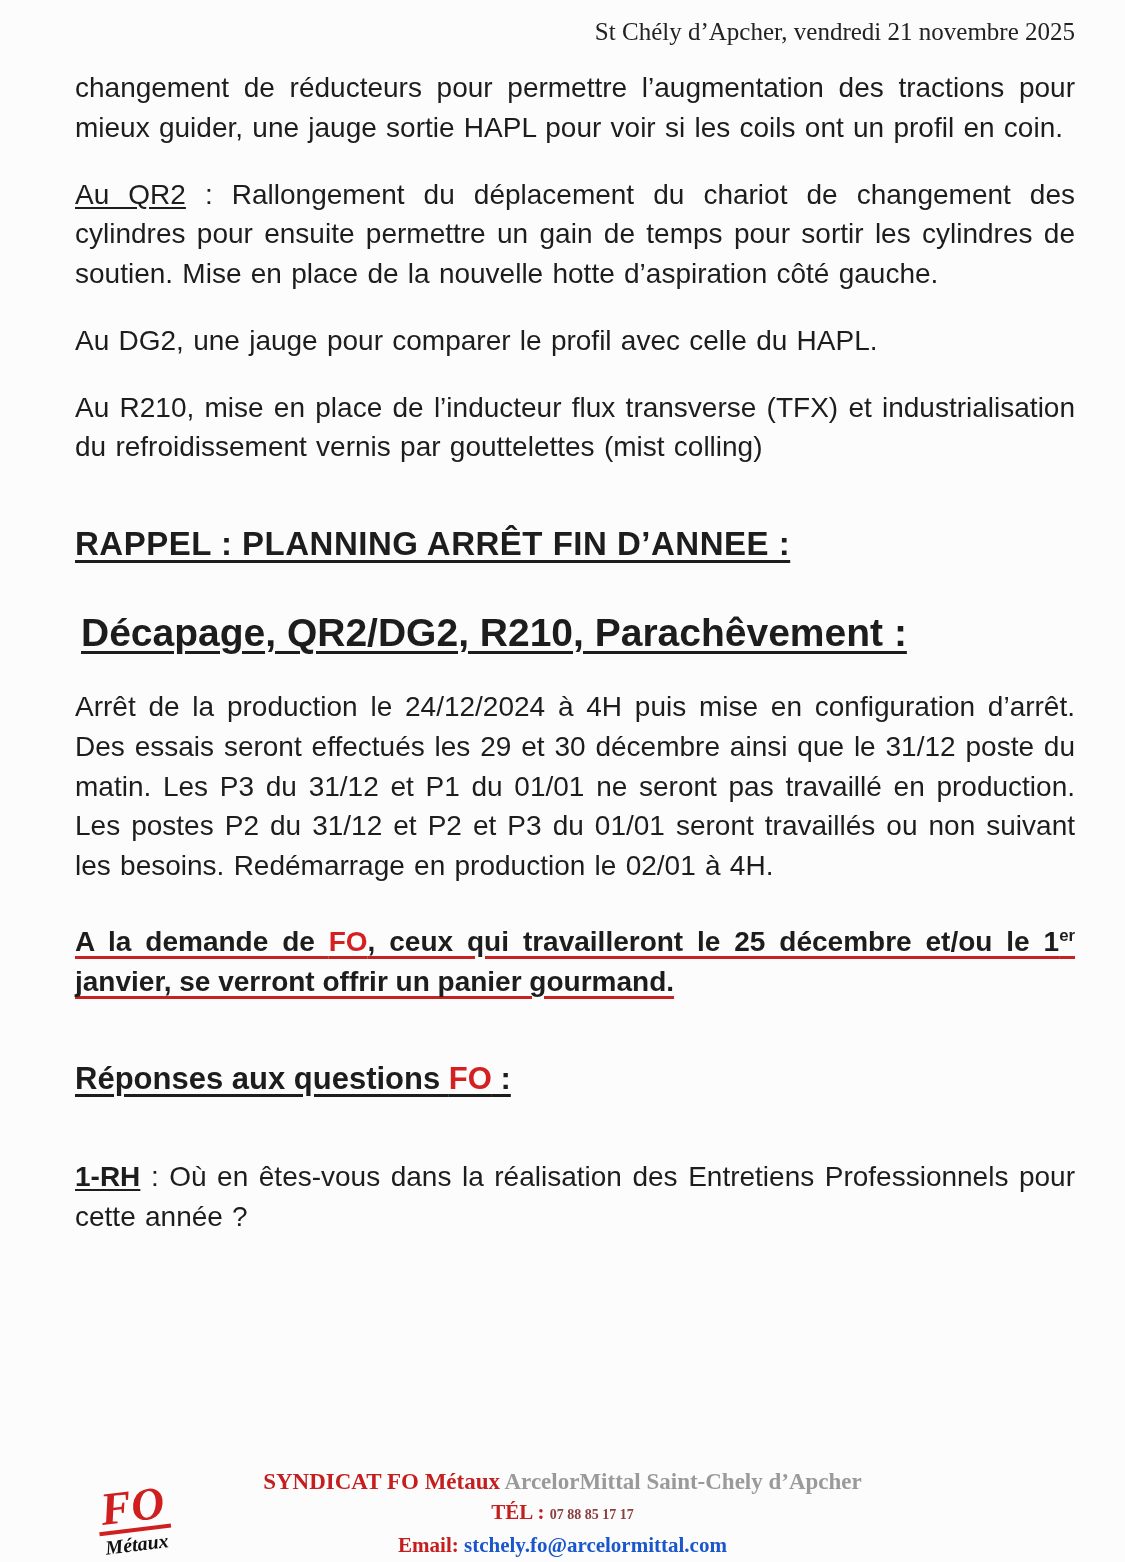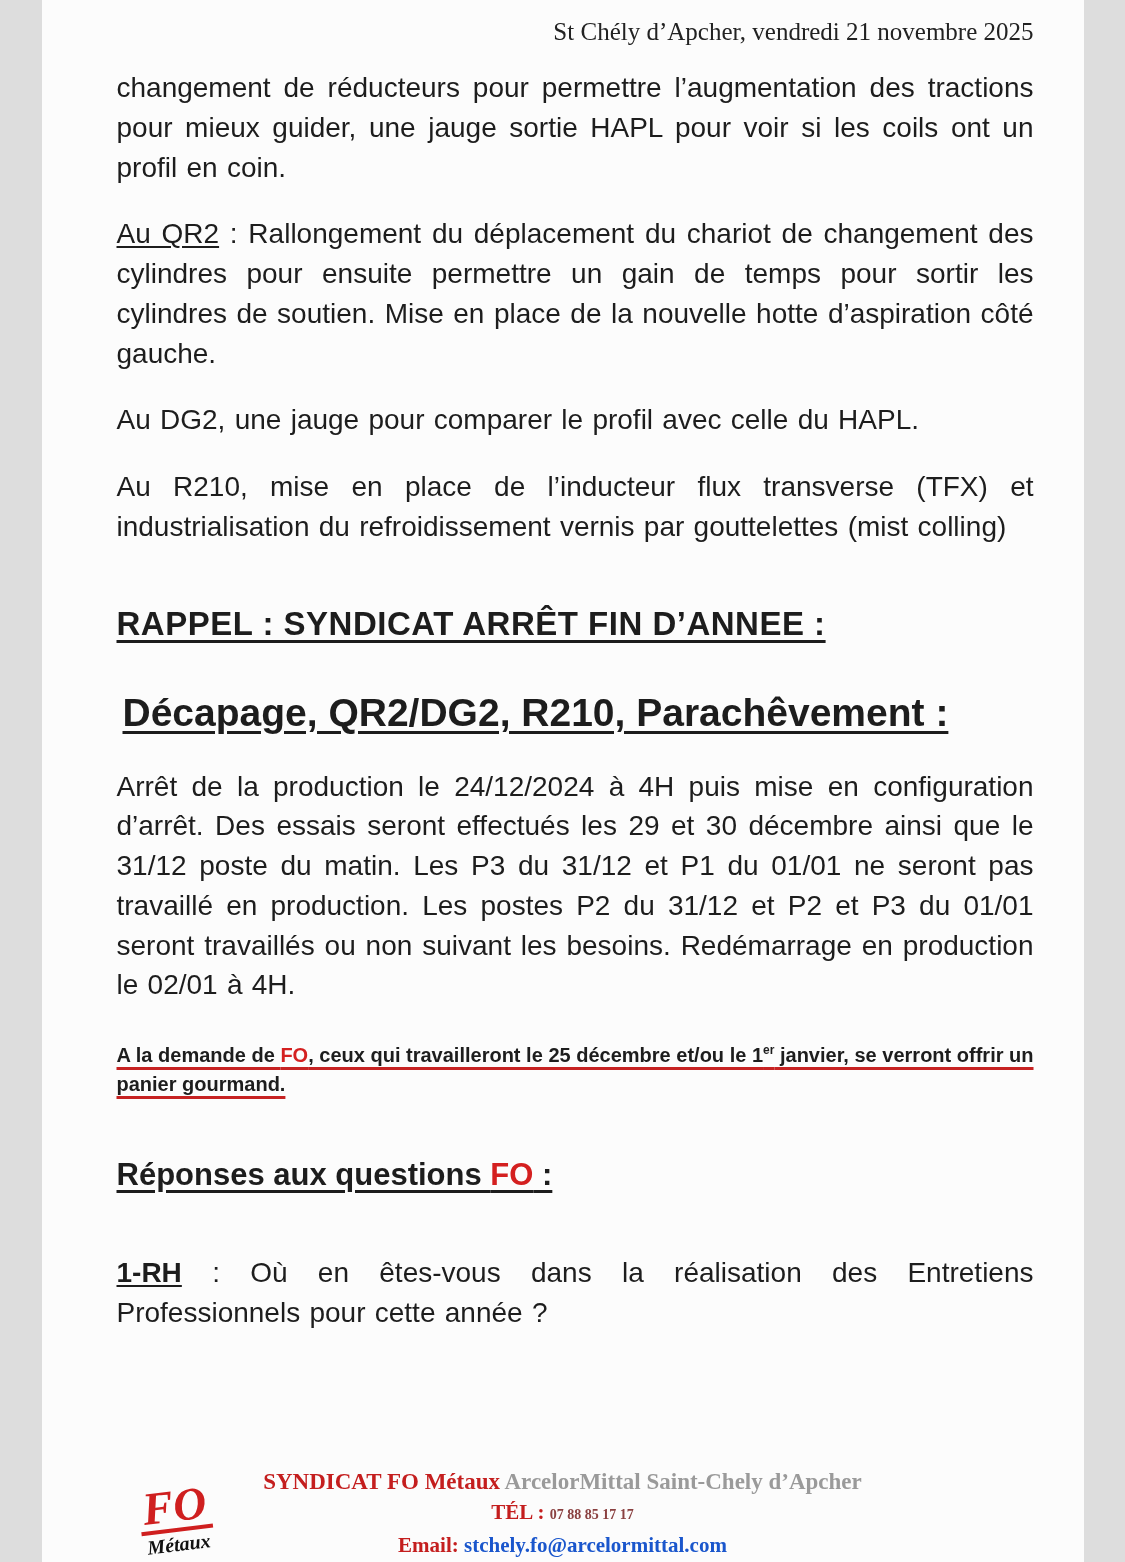--- a/index.html
+++ b/index.html
@@ -1,18 +1,18 @@
 <!DOCTYPE html>
 <html><head>
 <meta charset="utf-8">
 <style>
   * { margin:0; padding:0; box-sizing:border-box; }
   html,body { background:#dddddd; }
   .page{
-    width:1042px; height:1562px; background:#fcfcfc; position:relative;
+    width:1125px; height:1562px; background:#fcfcfc; position:relative;
     margin:0 auto; overflow:hidden;
     font-family:"Liberation Sans", sans-serif; color:#1d1d1d;
     padding:18px 50px 0 75px;
   }
   .date-line{
     font-family:"Liberation Serif", serif; font-size:25px; color:#222;
     text-align:right; margin-bottom:22px;
   }
   .body-para{
     font-size:28px; line-height:1.42; text-align:justify;
@@ -24,21 +24,21 @@
     text-decoration:underline; text-decoration-thickness:3px; text-underline-offset:5px;
     margin-top:58px;
   }
   .heading-2{
     font-size:39px; font-weight:bold;
     text-decoration:underline; text-decoration-thickness:3px; text-underline-offset:5px;
     margin-top:48px; padding-left:6px;
   }
   .para-planning{ margin-top:32px; margin-bottom:0; }
   .statement{
-    font-size:20px; font-weight:bold; line-height:1.45; text-align:justify;
+    font-size:28px; font-weight:bold; line-height:1.45; text-align:justify;
     text-decoration:underline; text-decoration-color:#c62222;
     text-decoration-thickness:3px; text-underline-offset:5px;
     margin-top:36px;
   }
   .statement sup{ font-size:60%; vertical-align:super; }
   .red{ color:#d42020; }
   .heading-3{
     font-size:31px; font-weight:bold; margin-top:58px;
     text-decoration:underline; text-decoration-thickness:3px; text-underline-offset:5px;
     display:inline-block;
@@ -83,21 +83,21 @@
 
   <p class="body-para">changement de réducteurs pour permettre l’augmentation des tractions pour mieux guider, une jauge sortie HAPL pour voir si les coils ont un profil en coin.</p>
 
   <p class="body-para"><span class="u">Au QR2</span><span> : Rallongement du déplacement du chariot de changement des cylindres pour ensuite permettre un gain de temps pour sortir les cylindres de soutien. Mise en place de la nouvelle hotte d’aspiration côté gauche.</span></p>
 
   <p class="body-para">Au DG2, une jauge pour comparer le profil avec celle du HAPL.</p>
 
   <p class="body-para">Au R210, mise en place de l’inducteur flux transverse (TFX) et industrialisation du refroidissement vernis par gouttelettes (mist colling)</p>
 
 
-  <h1 class="heading-1">RAPPEL : SYNDICAT ARRÊT FIN D’ANNEE :</h1>
+  <h1 class="heading-1">RAPPEL : PLANNING ARRÊT FIN D’ANNEE :</h1>
 
   <h2 class="heading-2">Décapage, QR2/DG2, R210, Parachêvement :</h2>
 
   <p class="body-para para-planning">Arrêt de la production le 24/12/2024 à 4H puis mise en configuration d’arrêt. Des essais seront effectués les 29 et 30 décembre ainsi que le 31/12 poste du matin. Les P3 du 31/12 et P1 du 01/01 ne seront pas travaillé en production. Les postes P2 du 31/12 et P2 et P3 du 01/01 seront travaillés ou non suivant les besoins. Redémarrage en production le 02/01 à 4H.</p>
 
   <p class="statement"><span>A la demande de </span><span class="red">FO</span><span>, ceux qui travailleront le 25 décembre et/ou le 1</span><sup>er</sup><span> janvier, se verront offrir un panier gourmand.</span></p>
 
   <div>
     <h2 class="heading-3"><span>Réponses aux questions </span><span class="red">FO</span><span> :</span></h2>
   </div>

